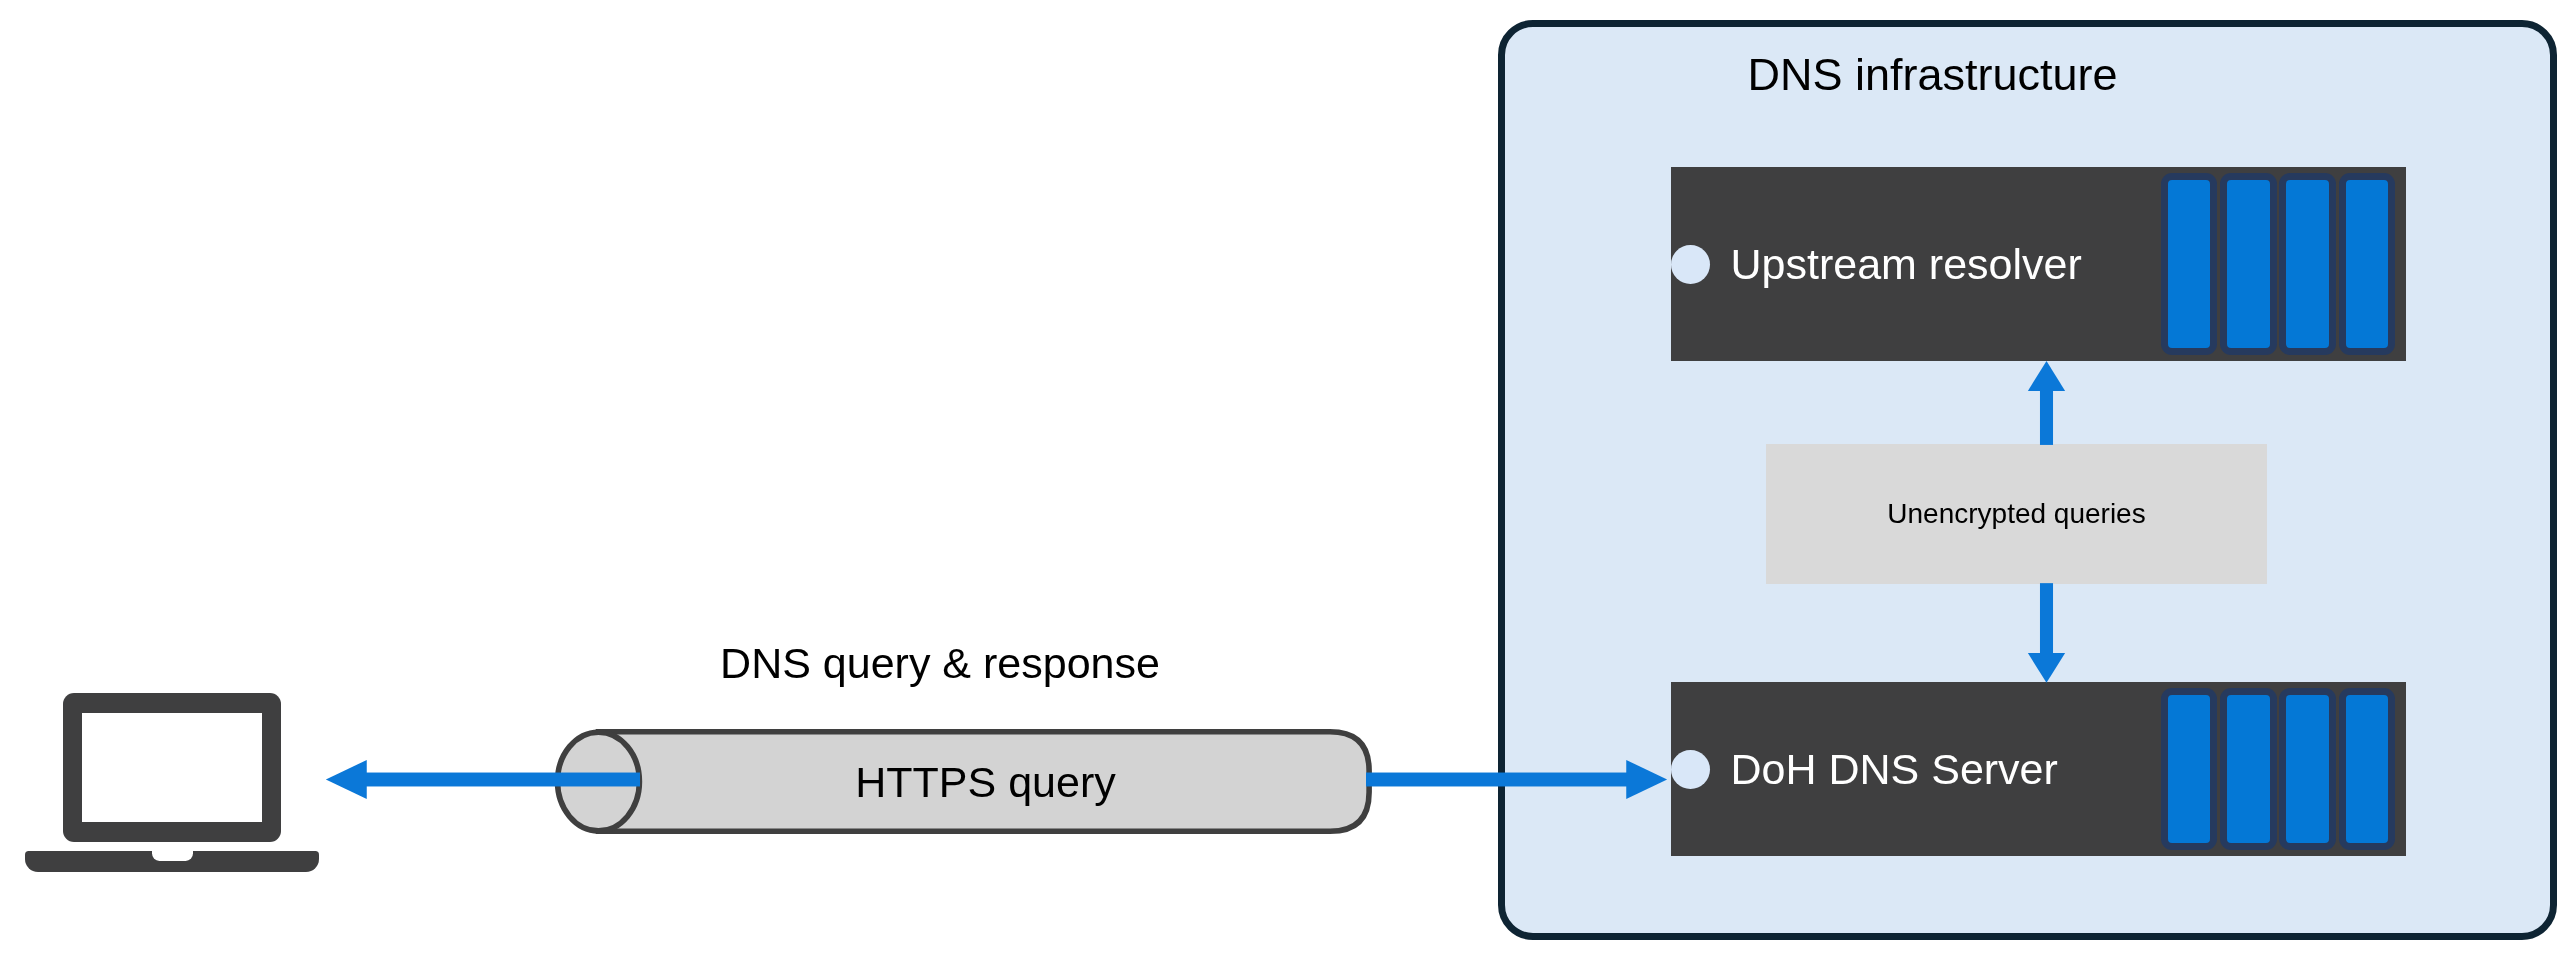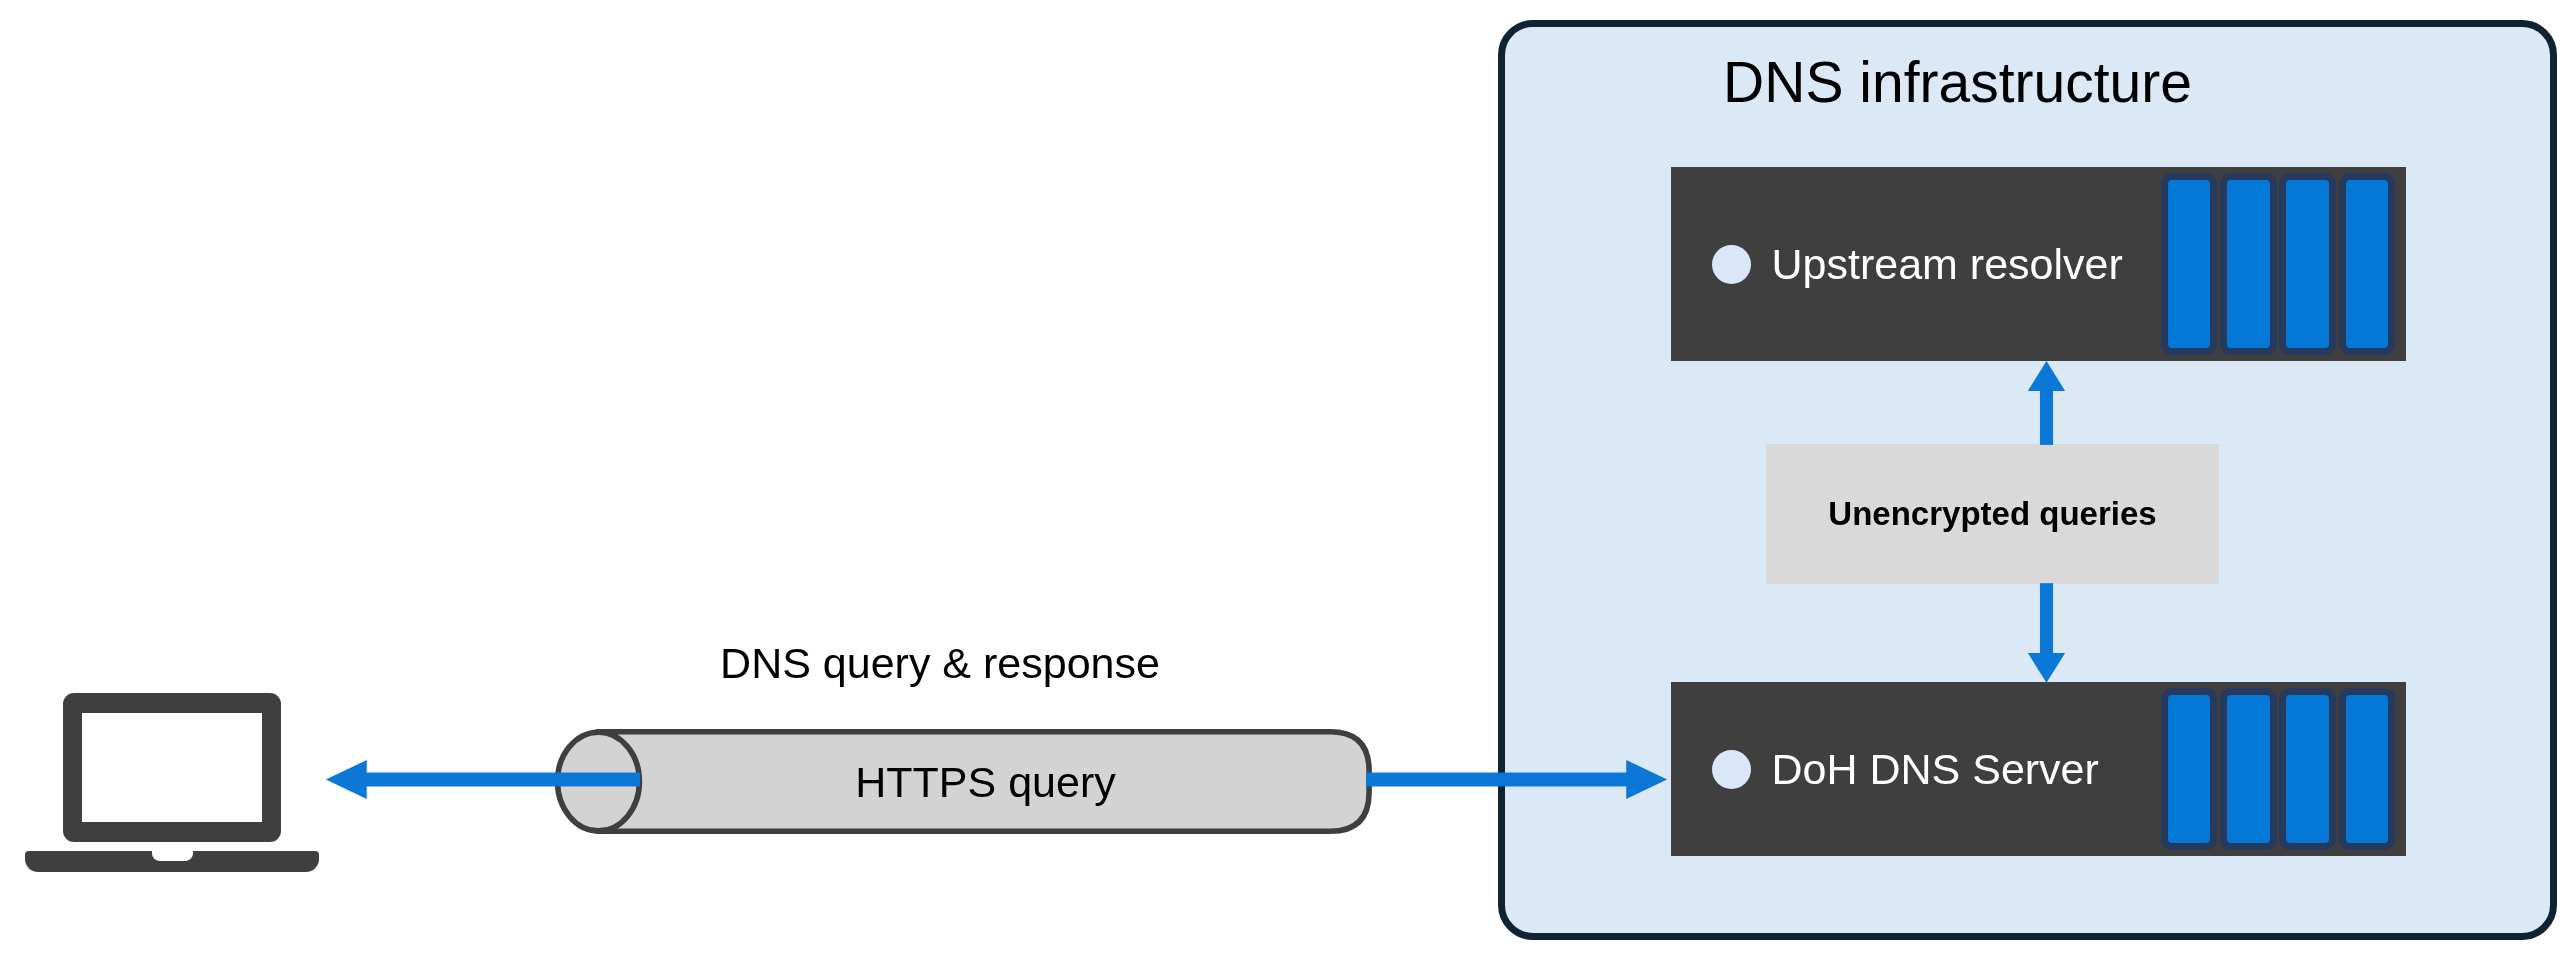--- a/index.html
+++ b/index.html
@@ -52,41 +52,41 @@
   .arrow-left{left:324px;top:756px;width:316px;height:47px;}
   .arrow-right{left:1366px;top:756px;width:303px;height:47px;}
   .arrow-up{left:2026px;top:361px;width:41px;height:84px;}
   .arrow-down{left:2026px;top:583px;width:41px;height:100px;}
 
   
   .infra{left:1498px;top:19.5px;width:1059px;height:920px;box-sizing:border-box;
     background:var(--infra-fill);border:7.4px solid var(--infra-border);
     border-radius:35px;}
   .infra-title{left:1498px;top:48px;width:869px;text-align:center;
-    font-size:57px;line-height:1.2;padding-left:25px;}
+    font-size:45px;line-height:1.2;}
 
   
   .server{box-sizing:border-box;background:var(--server-dark);
-    display:flex;align-items:center;padding-left:41px;}
+    display:flex;align-items:center;}
   .server-upstream{left:1671px;top:167px;width:735px;height:194px;}
   .server-doh{left:1671px;top:682px;width:735px;height:174px;}
   .server-bullet{width:39px;height:39px;border-radius:50%;
     background:var(--bullet-light);flex:0 0 auto;}
   .server-label{color:var(--text-light);font-size:43px;margin-left:20.5px;
     white-space:nowrap;}
   .bars{position:absolute;right:11px;top:5.6px;bottom:6.5px;width:234px;
     display:flex;gap:2.8px;}
   .bar{flex:1;background:var(--bar-blue);
     border:7.4px solid var(--bar-border-navy);border-radius:11px;}
 
   
-  .queries-box{left:1766px;top:444px;width:453px;height:140px;
+  .queries-box{left:1766px;top:444px;width:501px;height:140px;
     background:var(--label-box-gray);
     display:flex;align-items:center;justify-content:center;
-    font-size:33px;font-weight:bold;}
+    font-size:28px;}
 </style>
 </head>
 <body>
 
 <div class="canvas">
 
   <div class="abs laptop">
     <div class="laptop-screen">
       <div class="laptop-screen-inner"></div>
     </div>

